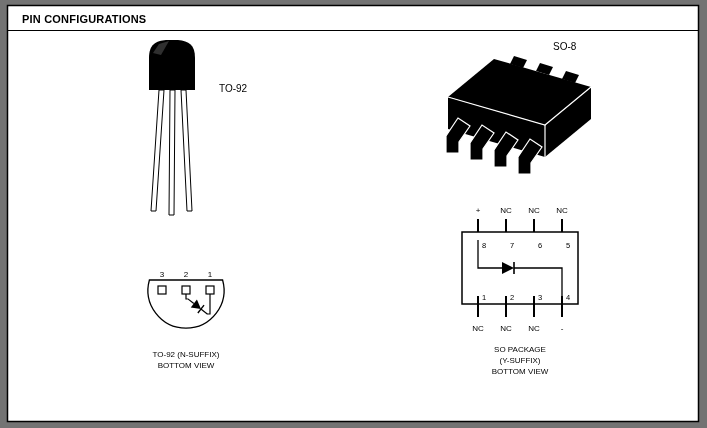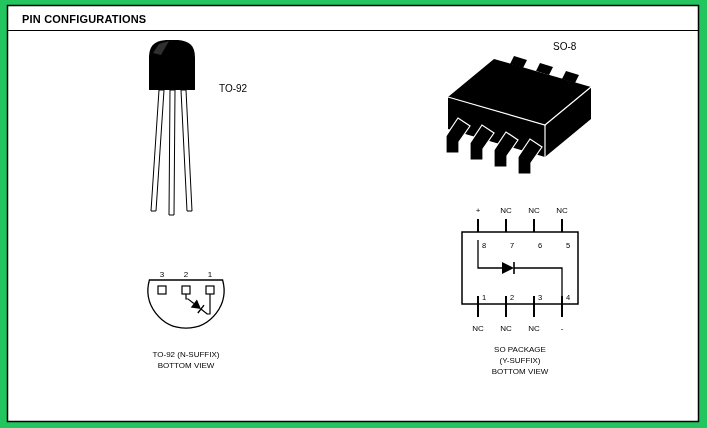--- a/index.html
+++ b/index.html
@@ -1,19 +1,19 @@
 <!DOCTYPE html>
 <html><head>
 <meta charset="utf-8">
 <style>
   html,body{margin:0;padding:0;background:#ffffff;}
   .page{
     position:relative;
     width:707px;height:428px;
-    background:#22c55e;
+    background:#737373;
     font-family:"Liberation Sans",sans-serif;
     overflow:hidden;
   }
   svg text{
     font-family:"Liberation Sans",sans-serif;
     fill:#000000;
   }
   .t-title{font-size:11px;font-weight:bold;letter-spacing:.2px;}
   .t-pkg{font-size:10px;}
   .t-pin{font-size:8px;}

